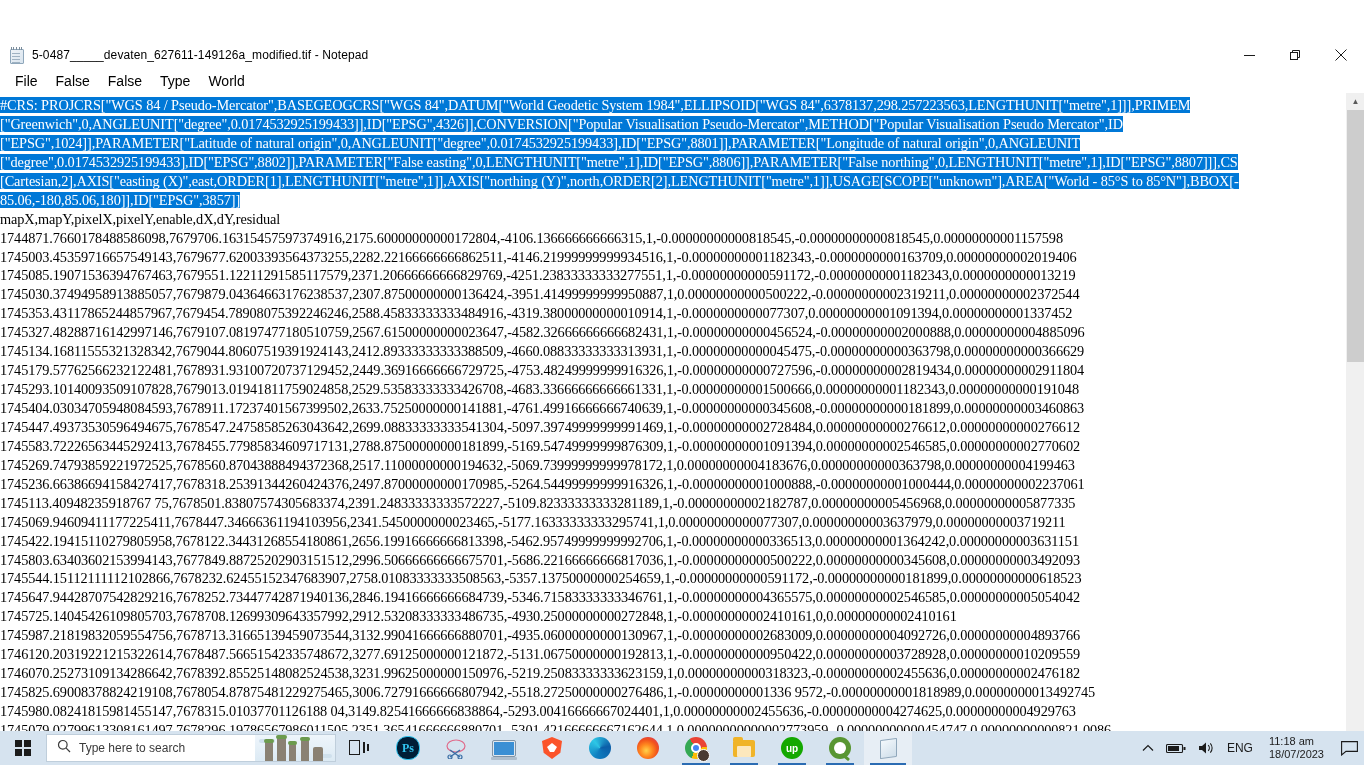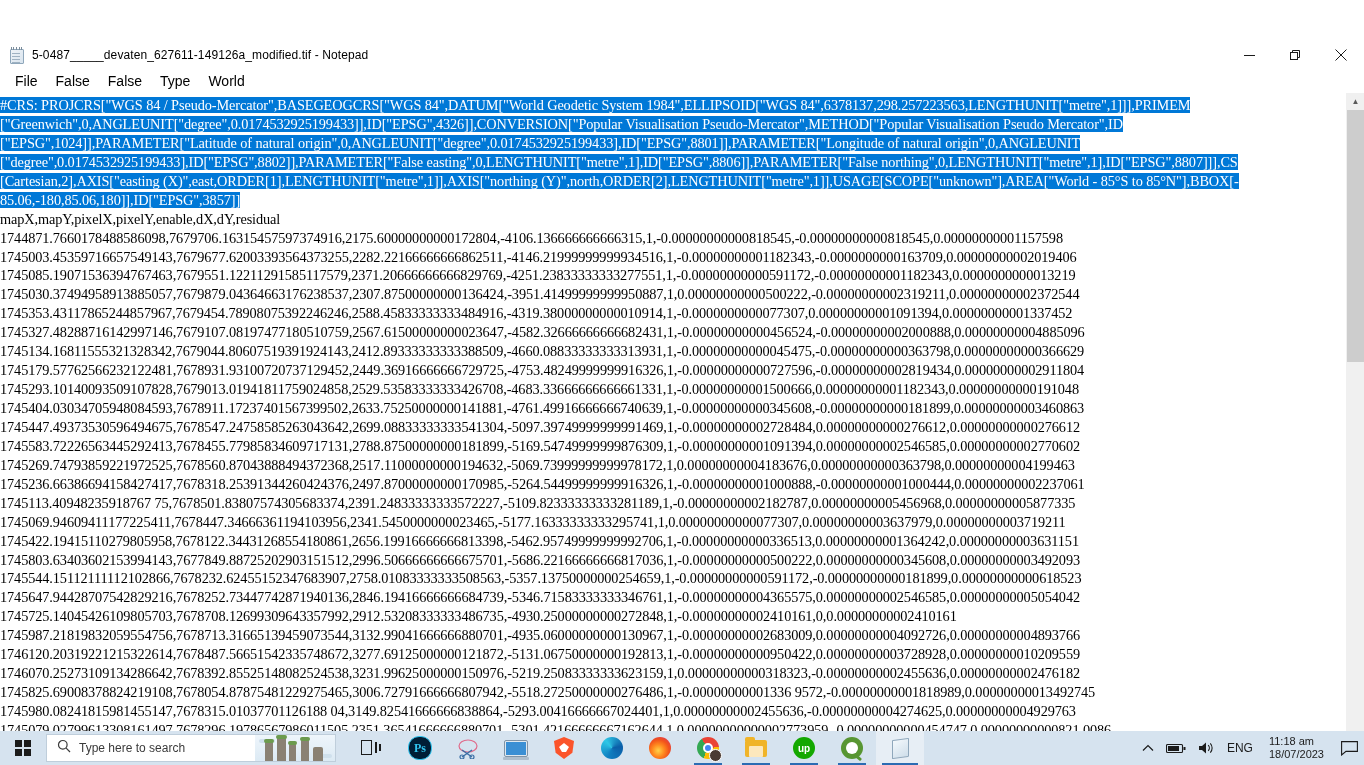--- a/index.html
+++ b/index.html
@@ -247,21 +247,21 @@
 
   .searchbox {
     width: 288px; height: 26px;
     background: #ffffff;
     border: 1px solid #bfcedb;
     display: flex;
     align-items: center;
     position: relative;
     overflow: hidden;
     flex: 0 0 auto;
-    margin-right: 12px;
+    margin-right: 0;
   }
   .search-ico { margin-left: 10px; margin-right: 8px; flex: 0 0 auto; }
   .search-ph { font-size: 12px; color: #3a3a3a; white-space: nowrap; z-index:2;}
   .search-art {
     position: absolute;
     right: 0; top: 0;
     width: 80px; height: 26px;
     overflow: hidden;
   }
   .sa-sky { position:absolute; inset:0; background: linear-gradient(#eef5fb,#dceaf4); }

